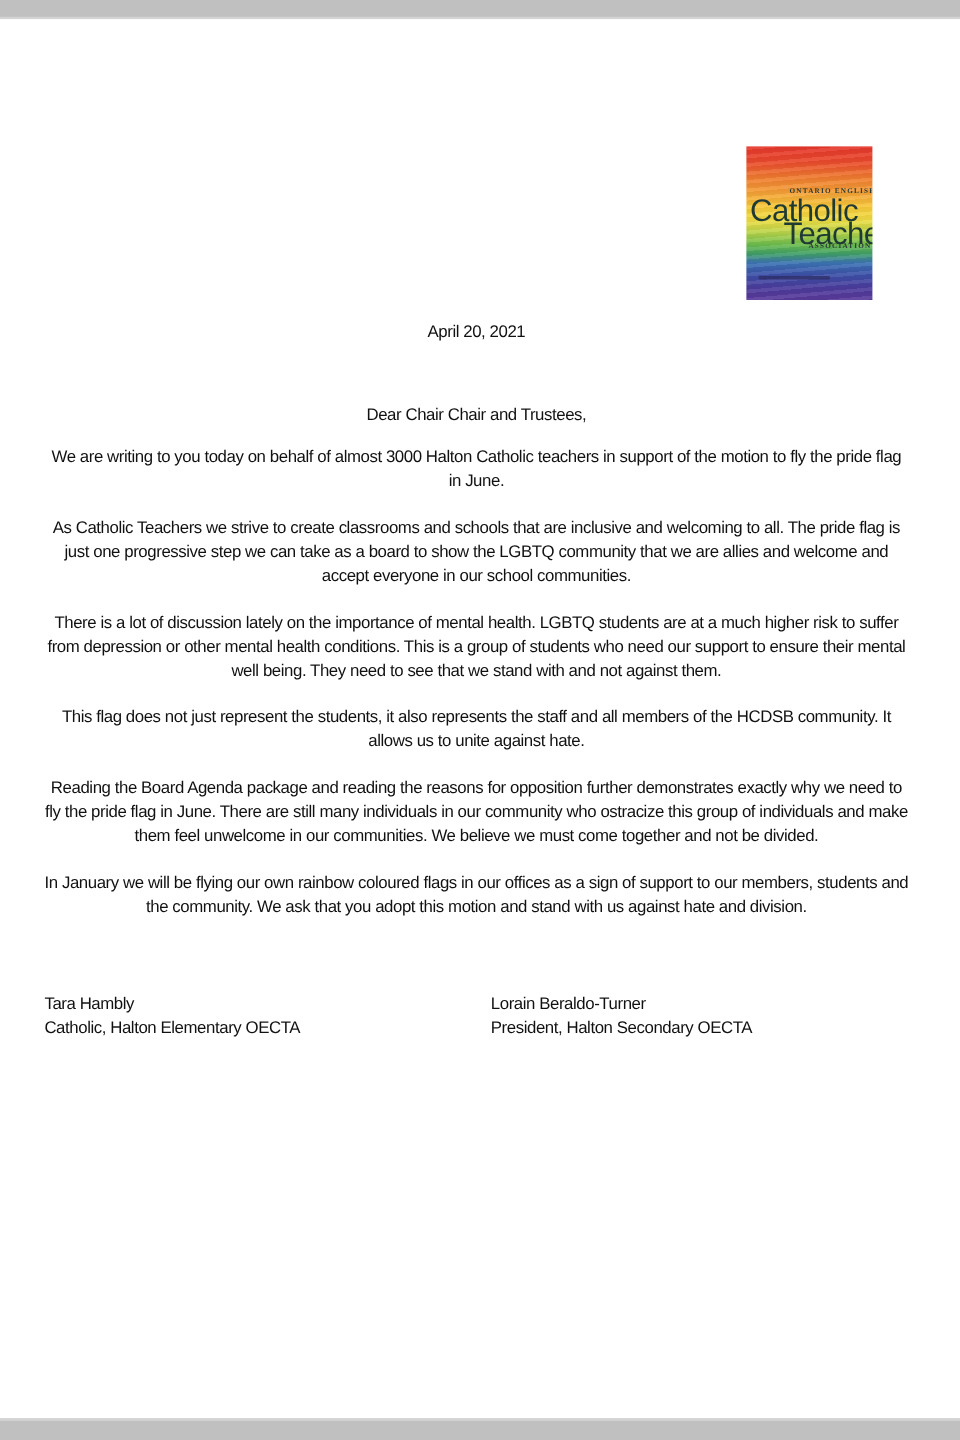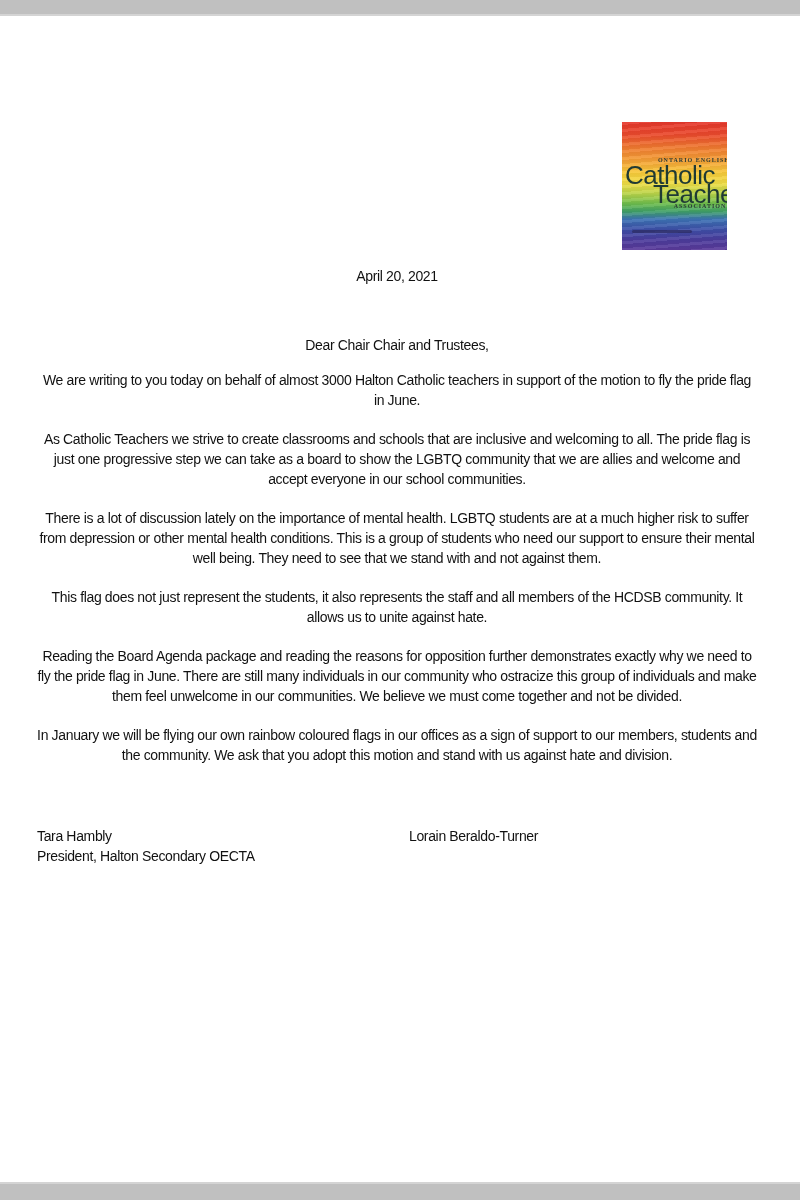--- a/index.html
+++ b/index.html
@@ -90,19 +90,20 @@
 
 <div class="text p1">We are writing to you today on behalf of almost 3000 Halton Catholic teachers in support of the motion to fly the pride flag in June.</div>
 <div class="text p2">As Catholic Teachers we strive to create classrooms and schools that are inclusive and welcoming to all.  The pride flag is just one progressive step we can take as a board to show the LGBTQ community that we are allies and welcome and accept everyone in our school communities.</div>
 <div class="text p3">There is a lot of discussion lately on the importance of mental health. LGBTQ students are at a much higher risk to suffer from depression or other mental health conditions.  This is a group of students who need our support to ensure their mental well being.  They need to see that we stand with and not against them.</div>
 <div class="text p4">This flag does not just represent the students, it also represents the staff and all members of the HCDSB community.  It allows us to unite against hate.</div>
 <div class="text p5">Reading the Board Agenda package and reading the reasons for opposition further demonstrates exactly why we need to fly the pride flag in June.  There are still many individuals in our community who ostracize this group of individuals and make them feel unwelcome in our communities.  We believe we must come  together and not be divided.</div>
 <div class="text p6">In January we will be flying our own rainbow coloured flags in our offices as a sign of support to our members, students and the community.   We ask that you adopt this motion and stand with us against hate and division.</div>
 
 <div class="sig left">
   <span>Tara Hambly</span>
-  <span>President, Halton Secondary OECTA</span>
+  <span>Catholic, Halton Elementary OECTA</span>
 </div>
 <div class="sig right">
   <span>Lorain Beraldo-Turner</span>
+  <span>President, Halton Secondary OECTA</span>
 </div>
 
 <div class="band-bottom"></div>
 
 </body></html>

